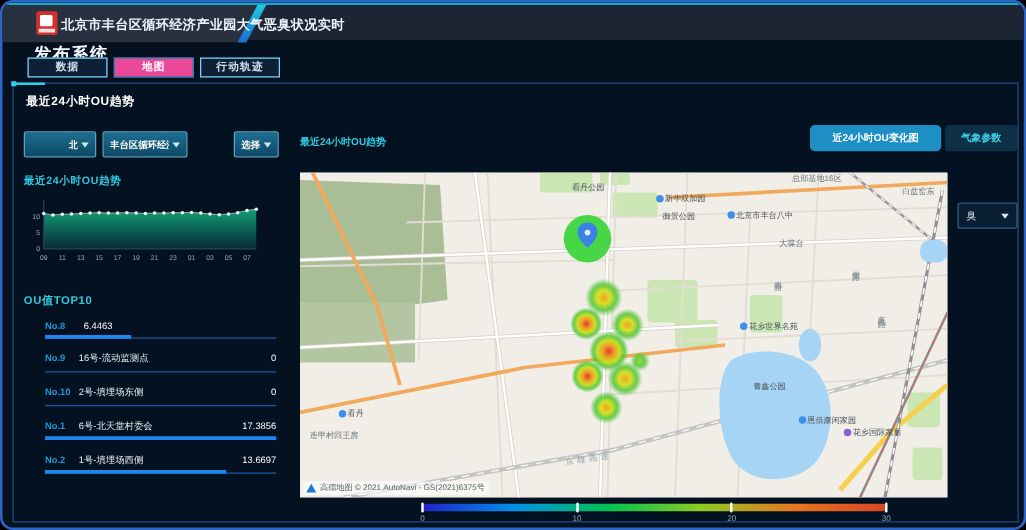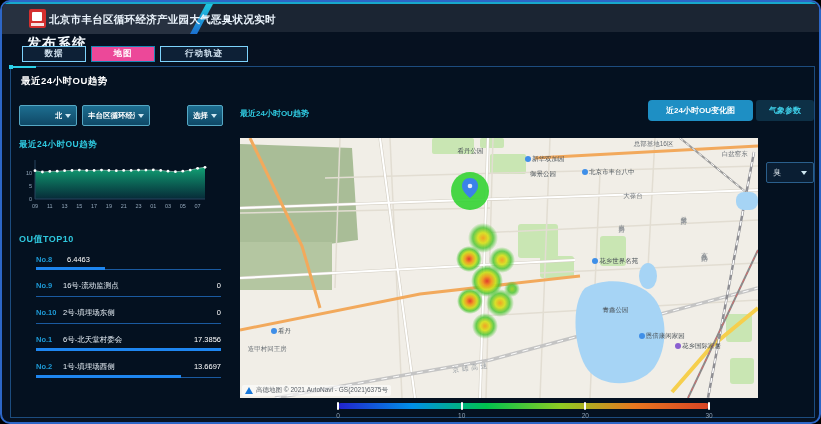--- a/index.html
+++ b/index.html
@@ -14,21 +14,21 @@
   .app-title{position:absolute;left:47px;top:9px;font-size:10.5px;font-weight:bold;color:#eaf3fb;letter-spacing:.3px;white-space:nowrap;}
   .nav{position:absolute;left:216px;top:0;right:4px;height:30px;display:flex;align-items:center;}
   .nav-item{font-size:8px;font-weight:bold;color:#cfe6f0;padding:4px 13px;white-space:nowrap;letter-spacing:1px;cursor:pointer;}
   .nav-item.active{background:#12b287;color:#fff;border-radius:2px;padding:4px 14px;}
   .nav-div{width:1px;height:10px;background:#3a4a5c;}
   
   .pub-label{position:absolute;left:25px;top:33px;font-size:14px;font-weight:bold;color:#f2f7fb;letter-spacing:1px;}
   .tabs{position:absolute;left:20px;top:44px;display:flex;gap:5px;}
   .tab{width:64px;height:16px;display:flex;align-items:center;justify-content:center;font-size:8.5px;font-weight:bold;color:#cfe0ee;background:#0d2036;border:1px solid #7dd3fc;box-sizing:border-box;cursor:pointer;letter-spacing:1px;}
   .tab.active{background:#ec4899;border-color:#1886b4;color:#fff;}
-  .tab:nth-child(3){width:88px;}
+  .tab:nth-child(3){width:64px;}
   
   .panel{position:absolute;left:8px;top:64px;width:805px;height:352px;border:1px solid #1c4c7e;background:#041120;box-sizing:border-box;}
   .panel::before{content:"";position:absolute;left:-1px;top:-1px;width:26px;height:2px;background:#2dd0e8;}
   .panel::after{content:"";position:absolute;left:-2px;top:-2px;width:4px;height:4px;background:#2dd0e8;}
   .panel-title{position:absolute;left:10px;top:8px;font-size:9.5px;font-weight:bold;color:#fff;letter-spacing:.5px;}
   
   .leftcol{position:absolute;left:8px;top:34px;width:202px;}
   .selrow{display:flex;gap:5px;margin-top:4px;}
   .sel{height:21px;background:linear-gradient(180deg,#1d6e90,#0f4866);border:1px solid #55a8c4;border-radius:2px;display:flex;align-items:center;justify-content:space-between;padding:0 5px;box-sizing:border-box;cursor:pointer;}
   .sel span{font-size:7.5px;font-weight:bold;color:#fff;white-space:nowrap;overflow:hidden;}

